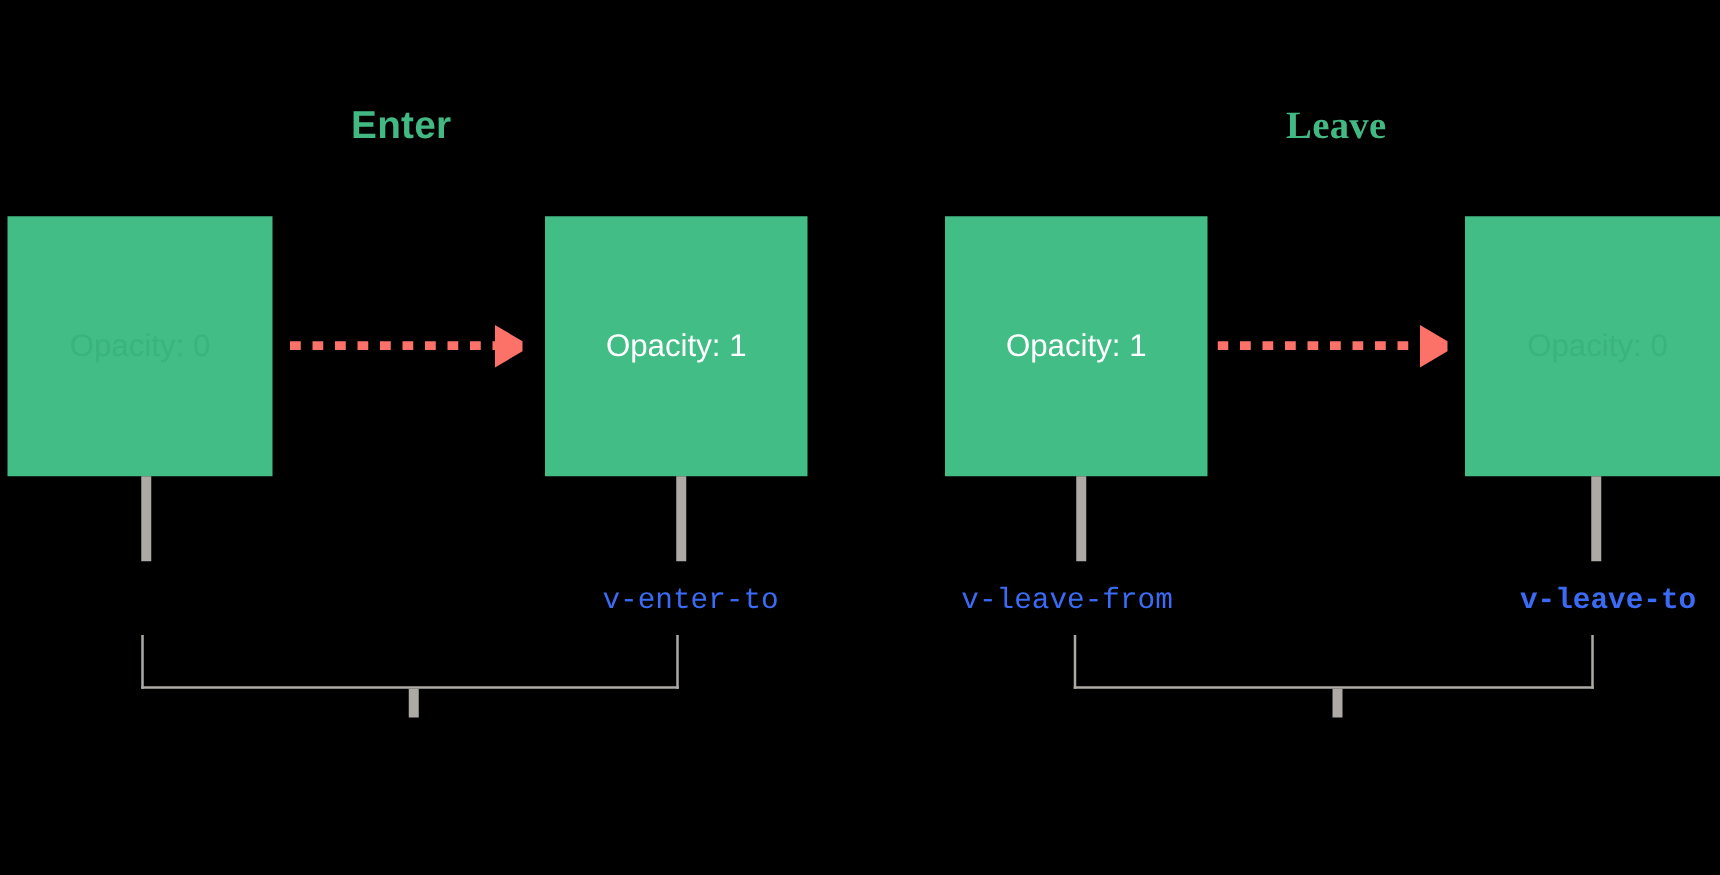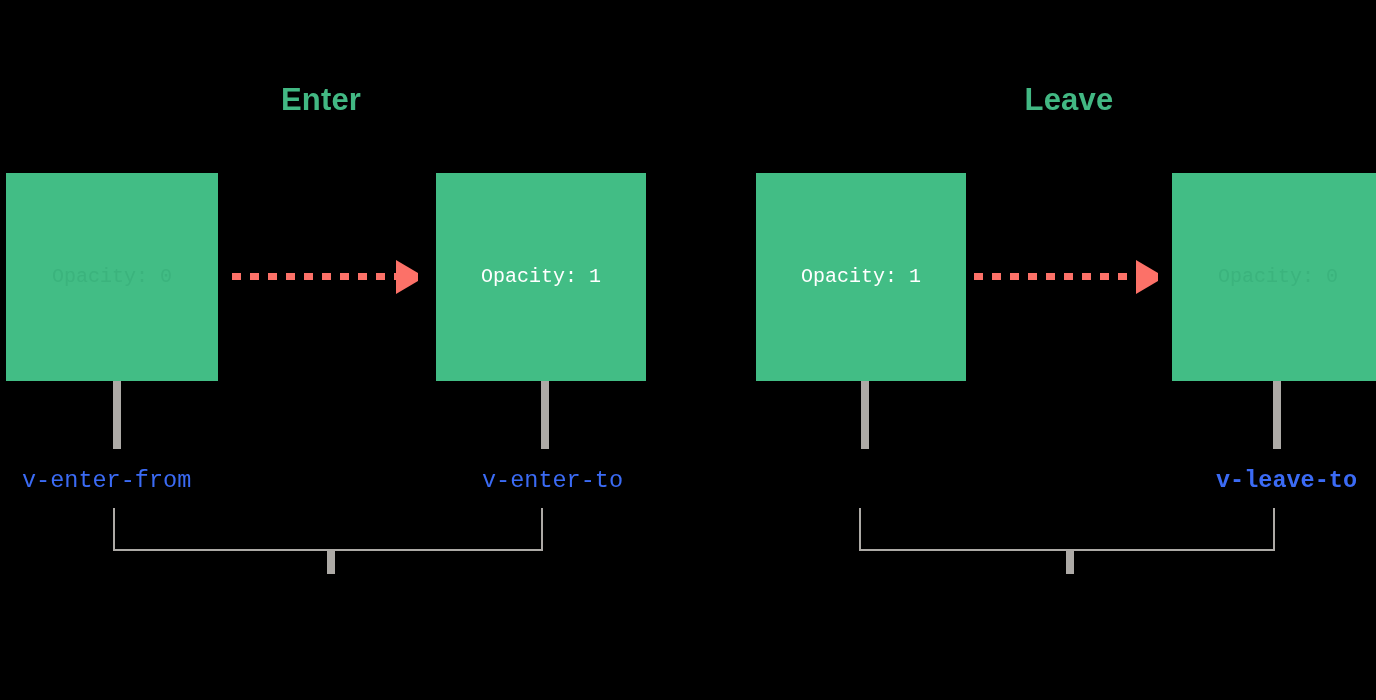--- a/index.html
+++ b/index.html
@@ -28,22 +28,22 @@
   
   .state-box {
     position:absolute;
     background:#42bd85;
     display:flex;
     align-items:center;
     justify-content:center;
     overflow:hidden;
   }
   .state-label {
-    font-family:Liberation Mono, monospace;
-    font-size:20px;
+    font-family:Liberation Sans, sans-serif;
+    font-size:25px;
     color:#ffffff;
     white-space:nowrap;
     line-height:1;
   }
   .state-label.faded { color:#3bb37d; }
 
   
   .arrow { position:absolute; height:14px; }
   .arrow .shaft {
     position:absolute;
@@ -94,21 +94,21 @@
   .class-label.center { transform:translateX(-50%); }
   .class-label.left   {  }
   .class-label.right  { transform:translateX(-100%); }
 </style>
 </head>
 <body>
 
 <div id="stage">
 
   <div class="section-title" style="left:313px; top:70px;">Enter</div>
-  <div class="section-title" style="left:1061px; top:70px;">Leave</div>
+  <div class="section-title" style="left:1061px; top:70px;font-family:Liberation Serif, serif;">Leave</div>
 
   <div class="state-box" style="left:-2px; top:165px; width:212px; height:208px;">
     <span class="state-label faded">Opacity: 0</span>
   </div>
 
   <div class="state-box" style="left:428px; top:165px; width:210px; height:208px;">
     <span class="state-label">Opacity: 1</span>
   </div>
 
   <div class="state-box" style="left:748px; top:165px; width:210px; height:208px;">
@@ -127,24 +127,24 @@
   <div class="arrow" style="left:966px; top:262px; width:192px;">
     <div class="shaft" style="width:172px;"></div>
     <div class="head"></div>
   </div>
 
   <div class="leader" style="left:105px;  top:373px; height:68px;"></div>
   <div class="leader" style="left:533px;  top:373px; height:68px;"></div>
   <div class="leader" style="left:853px;  top:373px; height:68px;"></div>
   <div class="leader" style="left:1265px; top:373px; height:68px;"></div>
 
-  <div class="class-label left" style="left:10px; top:457px;">v-enter-from</div>
 
   <div class="class-label right" style="left:619px; top:457px;">v-enter-to</div>
 
+  <div class="class-label left" style="left:757px; top:457px;">v-leave-from</div>
 
   <div class="class-label right" style="left:1353px; top:457px;font-weight:bold;">v-leave-to</div>
 
   <div class="bracket" style="left:105px; top:500px; width:430px; height:43px;"></div>
   <div class="bracket-stem" style="left:319px; top:543px; height:23px;"></div>
 
   <div class="bracket" style="left:851px; top:500px; width:416px; height:43px;"></div>
   <div class="bracket-stem" style="left:1058px; top:543px; height:23px;"></div>
 
 

